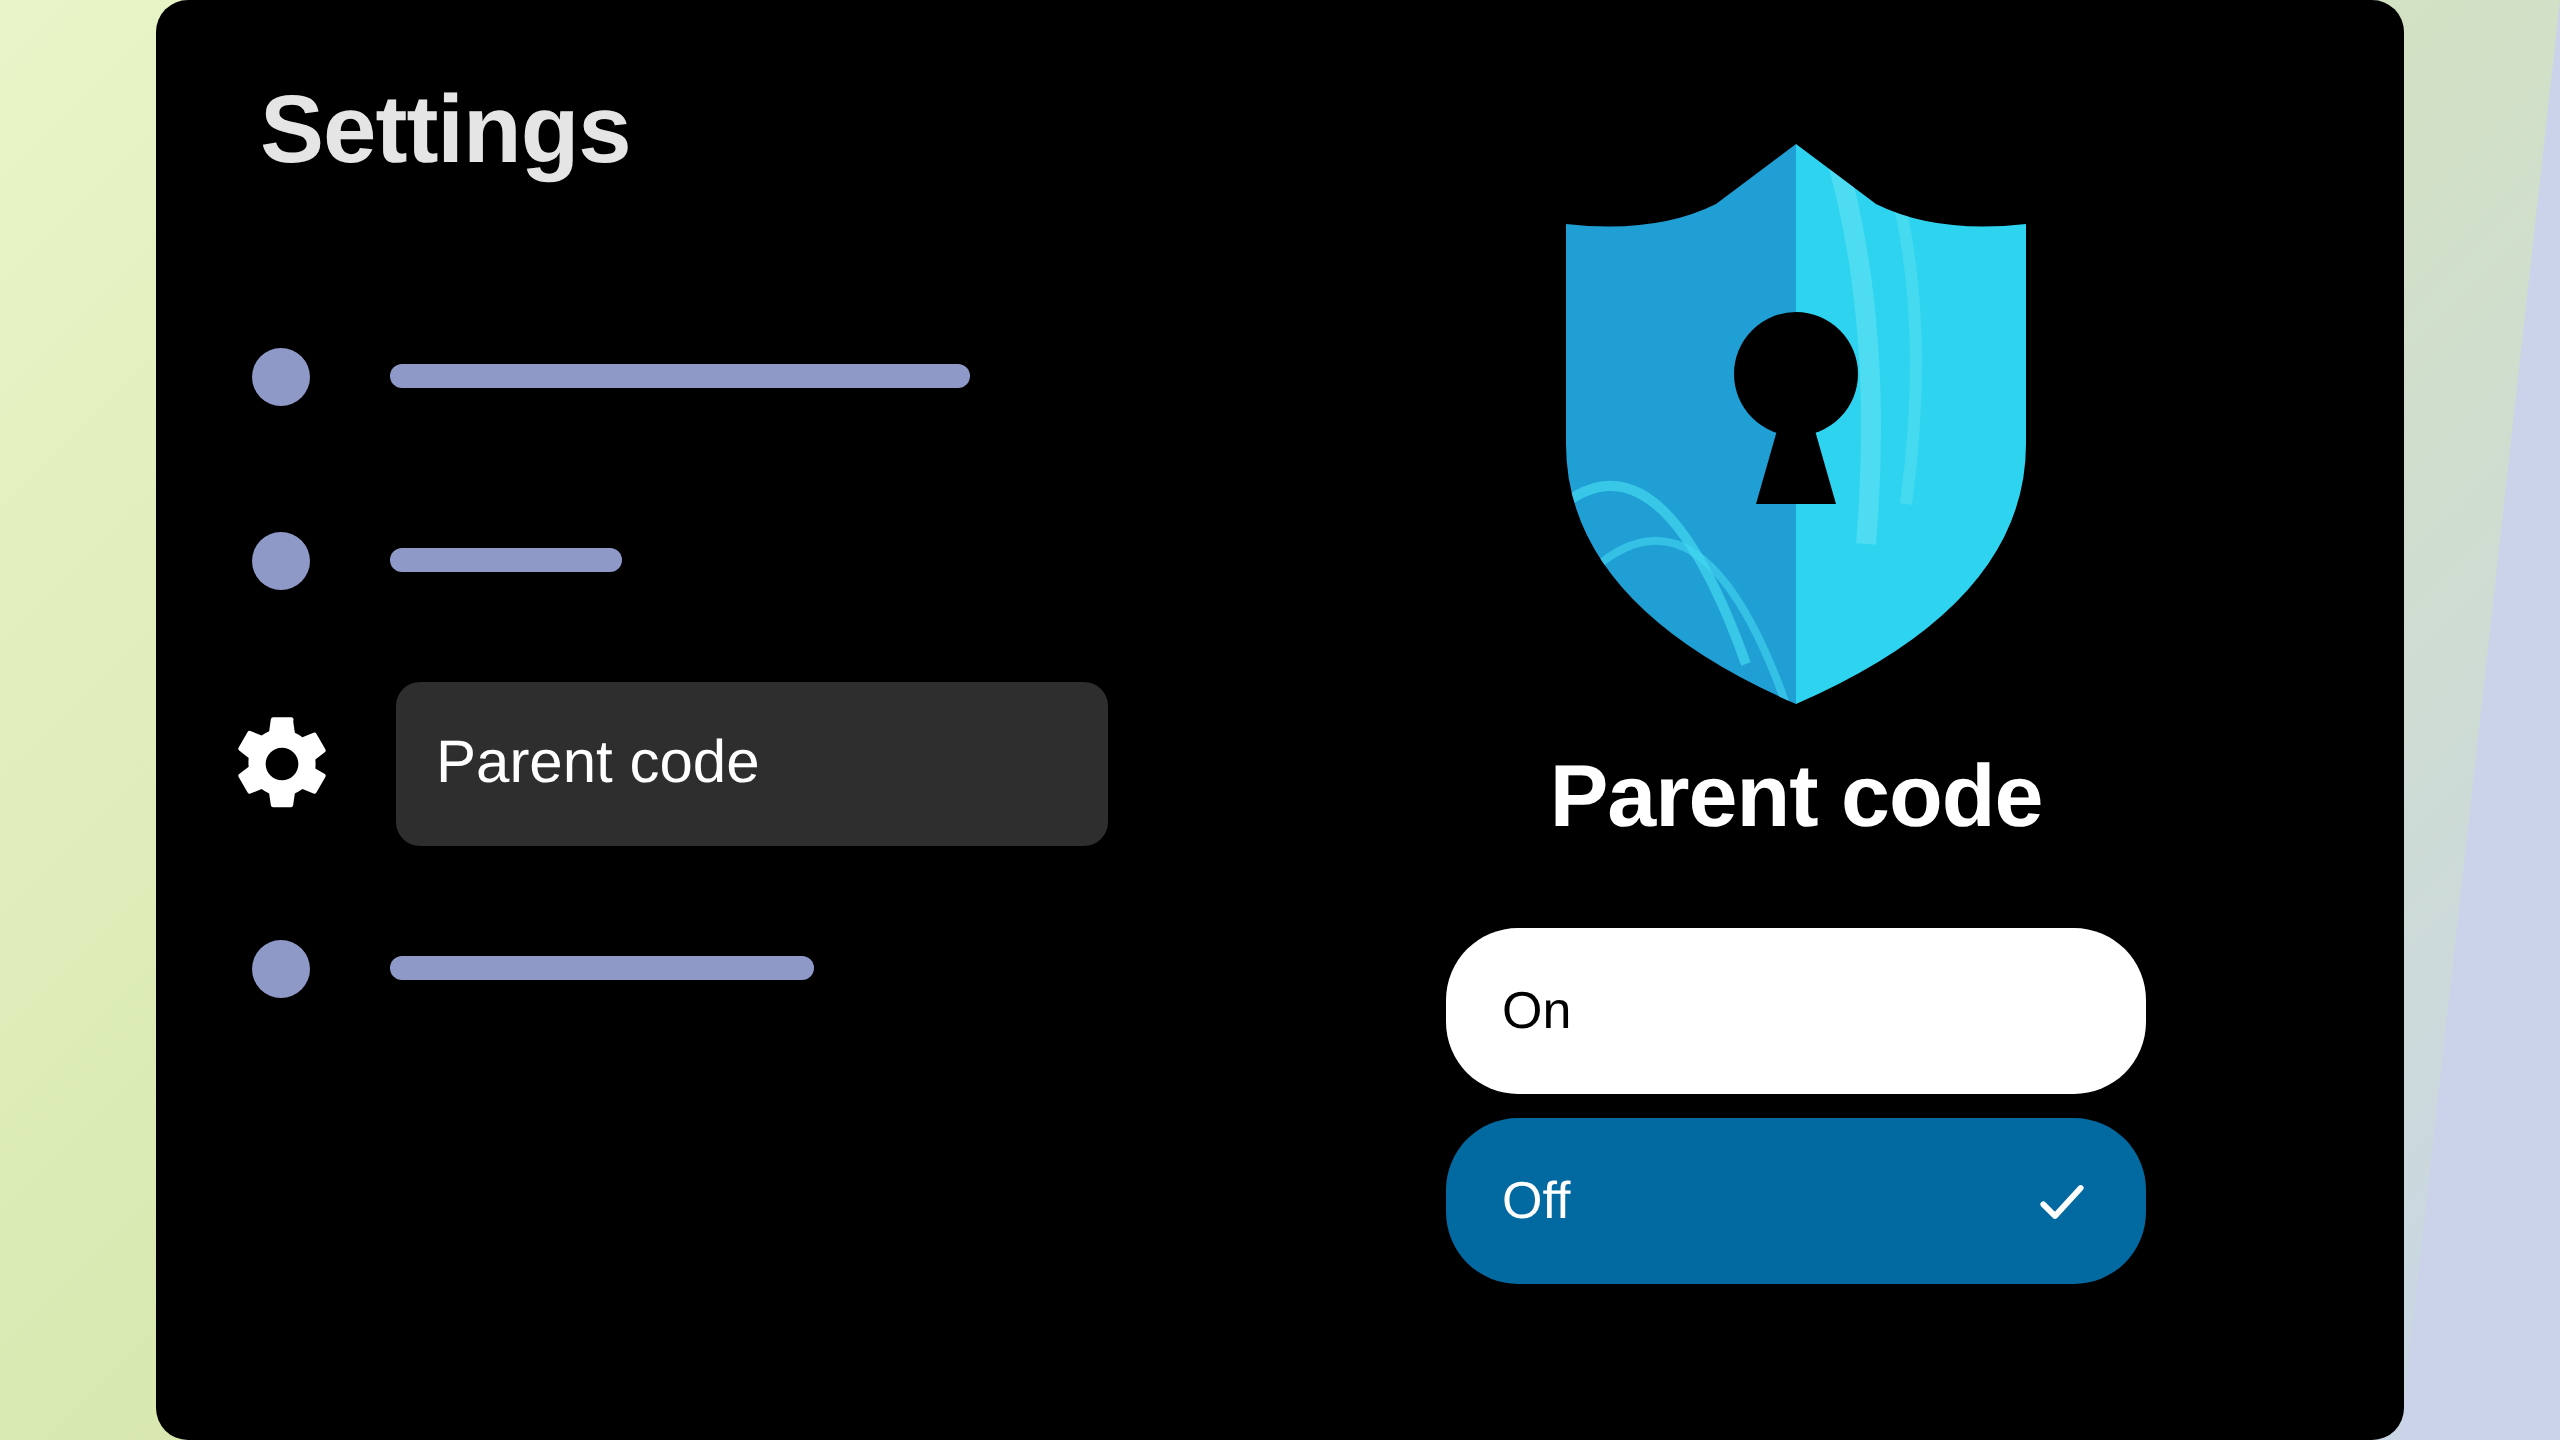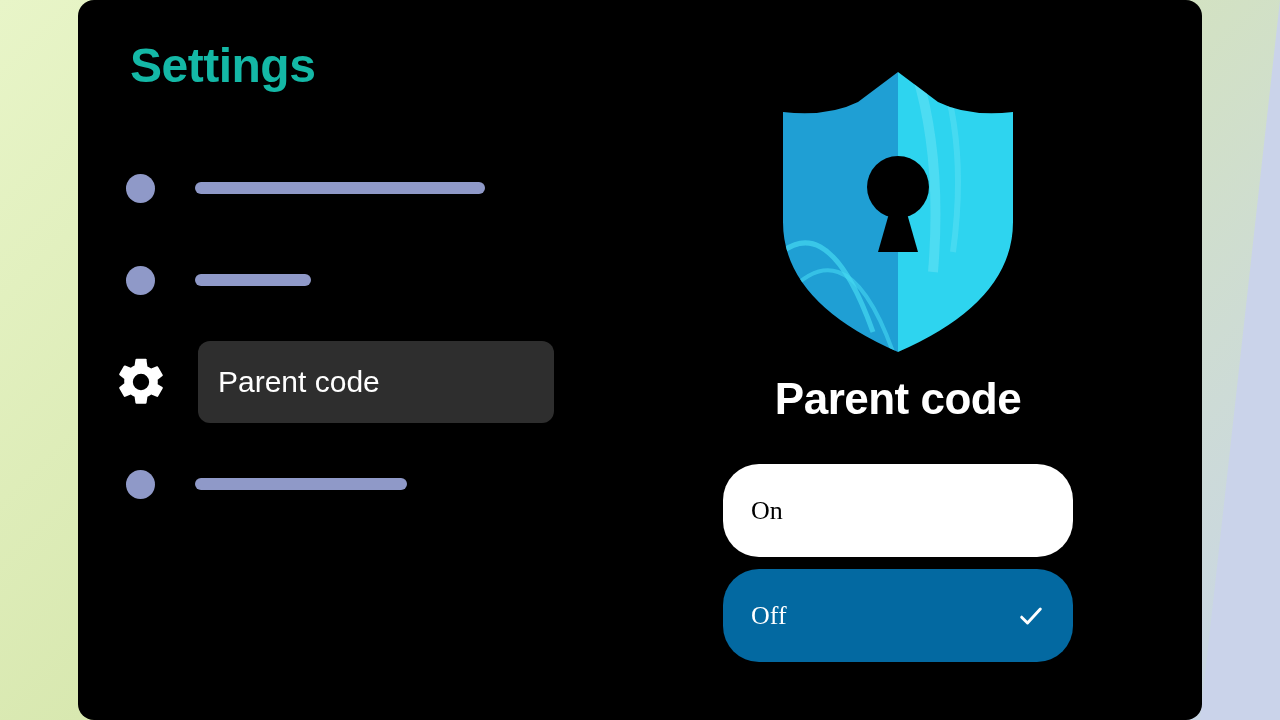--- a/index.html
+++ b/index.html
@@ -26,21 +26,21 @@
     top: 0;
     width: 1124px;
     height: 720px;
     background: #000;
     border-radius: 16px;
   }
   .page-title {
     position: absolute;
     left: 52px;
     top: 38px;
-    color: #14b8a6;
+    color: #e5e5e5;
     font-size: 48px;
     font-weight: 800;
     letter-spacing: -0.5px;
   }
   .menu {
     position: absolute;
     left: 48px;
     top: 168px;
     width: 500px;
   }
@@ -116,30 +116,29 @@
     letter-spacing: -0.5px;
   }
   .options {
     margin-top: 40px;
     width: 350px;
     display: flex;
     flex-direction: column;
     gap: 12px;
   }
   .option {
-    height: 93px;
+    height: 83px;
     border-radius: 36px;
     display: flex;
     align-items: center;
     justify-content: space-between;
     padding: 0 28px;
     font-size: 26px;
     font-weight: 500;
     cursor: pointer;
-    font-family: Liberation Serif, serif;
   }
   .option.focused {
     background: #fff;
     color: #000;
   }
   .option.normal {
     background: #0369a1;
     color: #fff;
   }
   .check {

